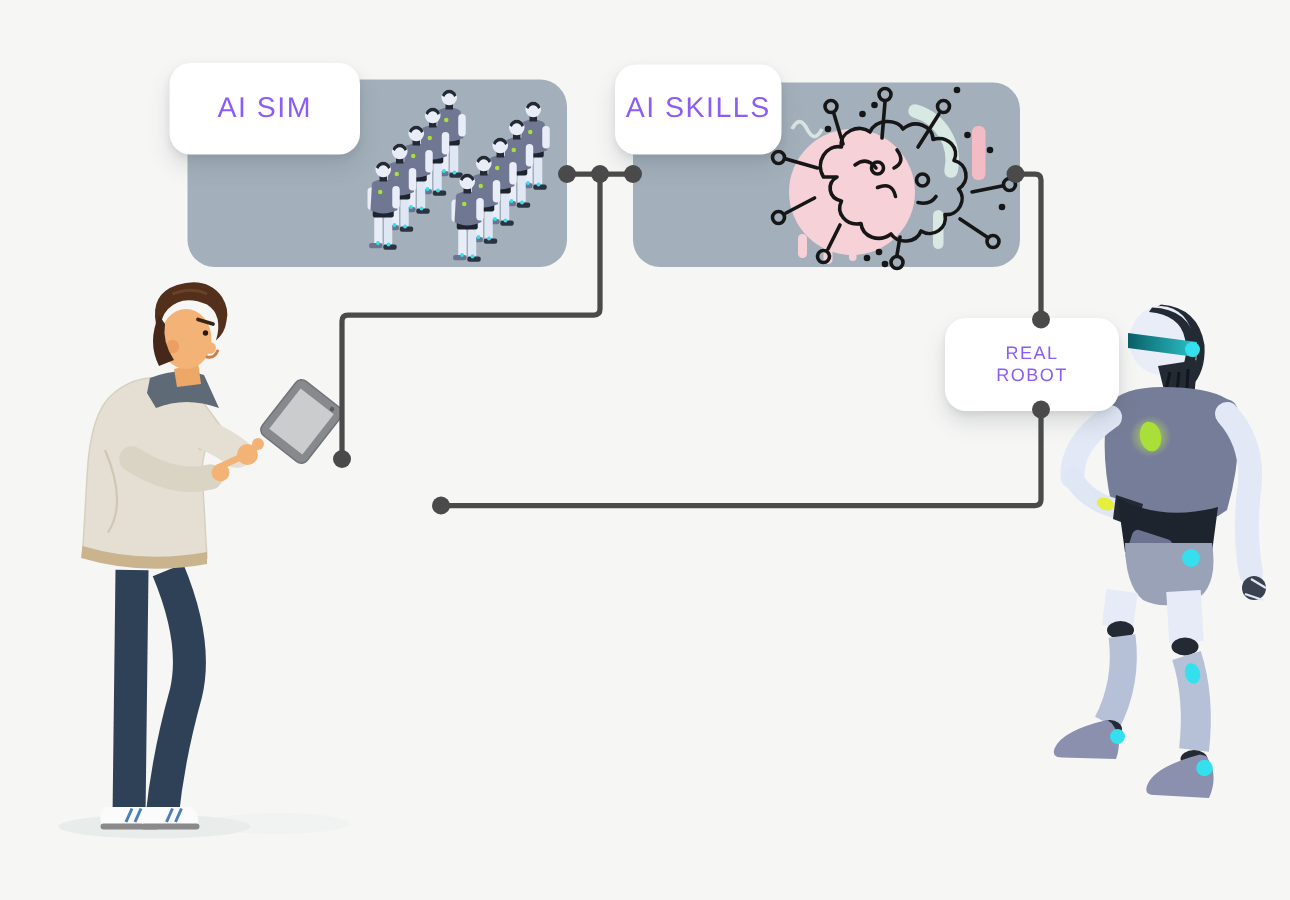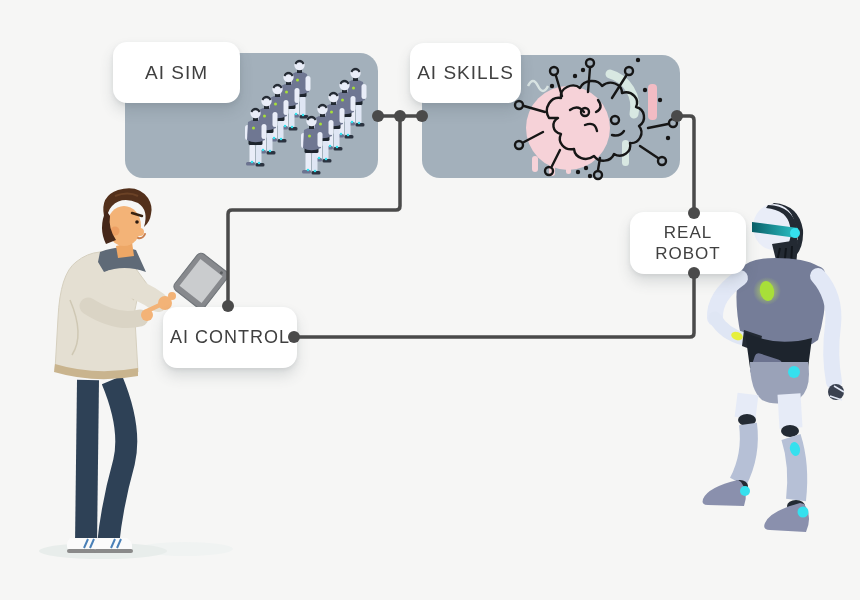--- a/index.html
+++ b/index.html
@@ -7,26 +7,26 @@
     position:relative;width:860px;height:600px;overflow:hidden;
     background:#f6f6f5;font-family:"Liberation Sans",sans-serif;
   }
   .panel{position:absolute;background:#a3b0bb;border-radius:18px;z-index:1;}
   #panel-sim{left:125px;top:53px;width:253px;height:125px;}
   #panel-skills{left:422px;top:55px;width:258px;height:123px;}
   #illus{position:absolute;left:0;top:0;z-index:2;}
   .card{
     position:absolute;background:#ffffff;border-radius:14px;z-index:3;
     display:flex;align-items:center;justify-content:center;text-align:center;
-    color:#404040;letter-spacing:1px;line-height:1.25;
+    color:#8b5cf6;letter-spacing:1px;line-height:1.25;
     box-shadow:0 8px 14px rgba(70,80,90,.16),0 2px 4px rgba(70,80,90,.10);
   }
   #card-sim{left:113px;top:42px;width:127px;height:61px;font-size:19px;}
   #card-skills{left:410px;top:43px;width:111px;height:60px;font-size:19px;}
-  #card-real{left:630px;top:212px;width:116px;height:62px;font-size:17px;padding:0 22px;box-sizing:border-box;}
+  #card-real{left:630px;top:212px;width:116px;height:62px;font-size:12px;padding:0 22px;box-sizing:border-box;}
   #card-control{left:163px;top:307px;width:134px;height:61px;font-size:18px;}
   #connectors{position:absolute;left:0;top:0;z-index:4;pointer-events:none;}
 </style>
 </head>
 <body>
 
 <div class="stage">
 
   <div class="panel" id="panel-sim"></div>
   <div class="panel" id="panel-skills"></div>
@@ -203,23 +203,20 @@
 
   <div class="card" id="card-sim">
     <span>AI SIM</span>
   </div>
   <div class="card" id="card-skills">
     <span>AI SKILLS</span>
   </div>
   <div class="card" id="card-real">
     <span>REAL ROBOT</span>
   </div>
-  <div class="card" id="card-control">
-    <span>AI CONTROL</span>
-  </div>
 
   <svg id="connectors" width="860" height="600" viewBox="0 0 860 600">
     <g stroke="#4a4a4a" stroke-width="3.5" fill="none" stroke-linecap="round" stroke-linejoin="round">
       <path d="M378 116 L422 116"></path>
       <path d="M400 116 L400 206 Q400 210 396 210 L232 210 Q228 210 228 214 L228 304"></path>
       <path d="M677 116 L690 116 Q694 116 694 120 L694 211"></path>
       <path d="M694 275 L694 333 Q694 337 690 337 L295 337"></path>
     </g>
     <g fill="#4a4a4a">
       <circle cx="378" cy="116" r="6"></circle>

